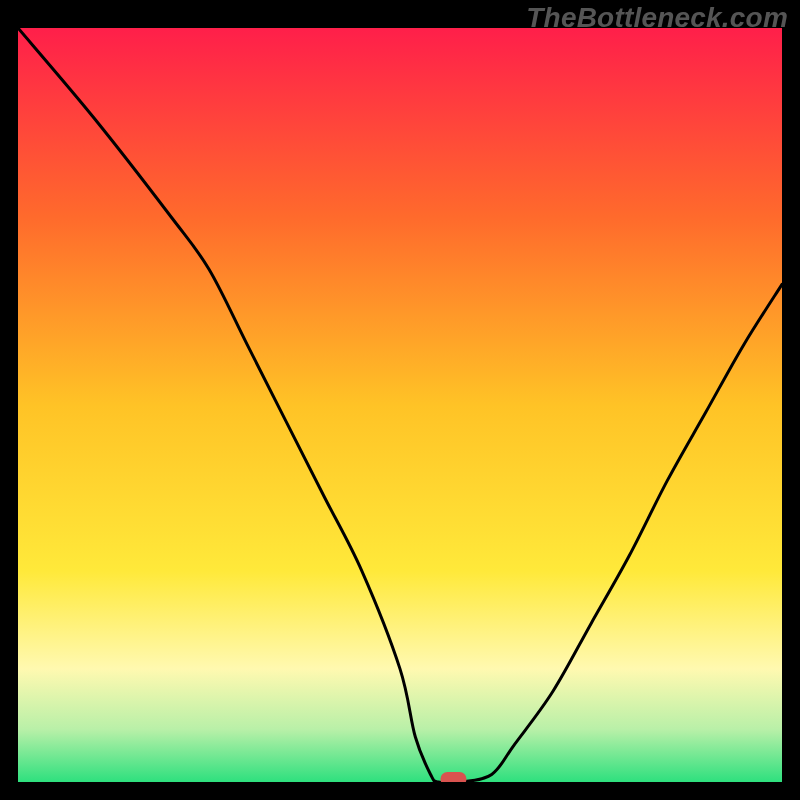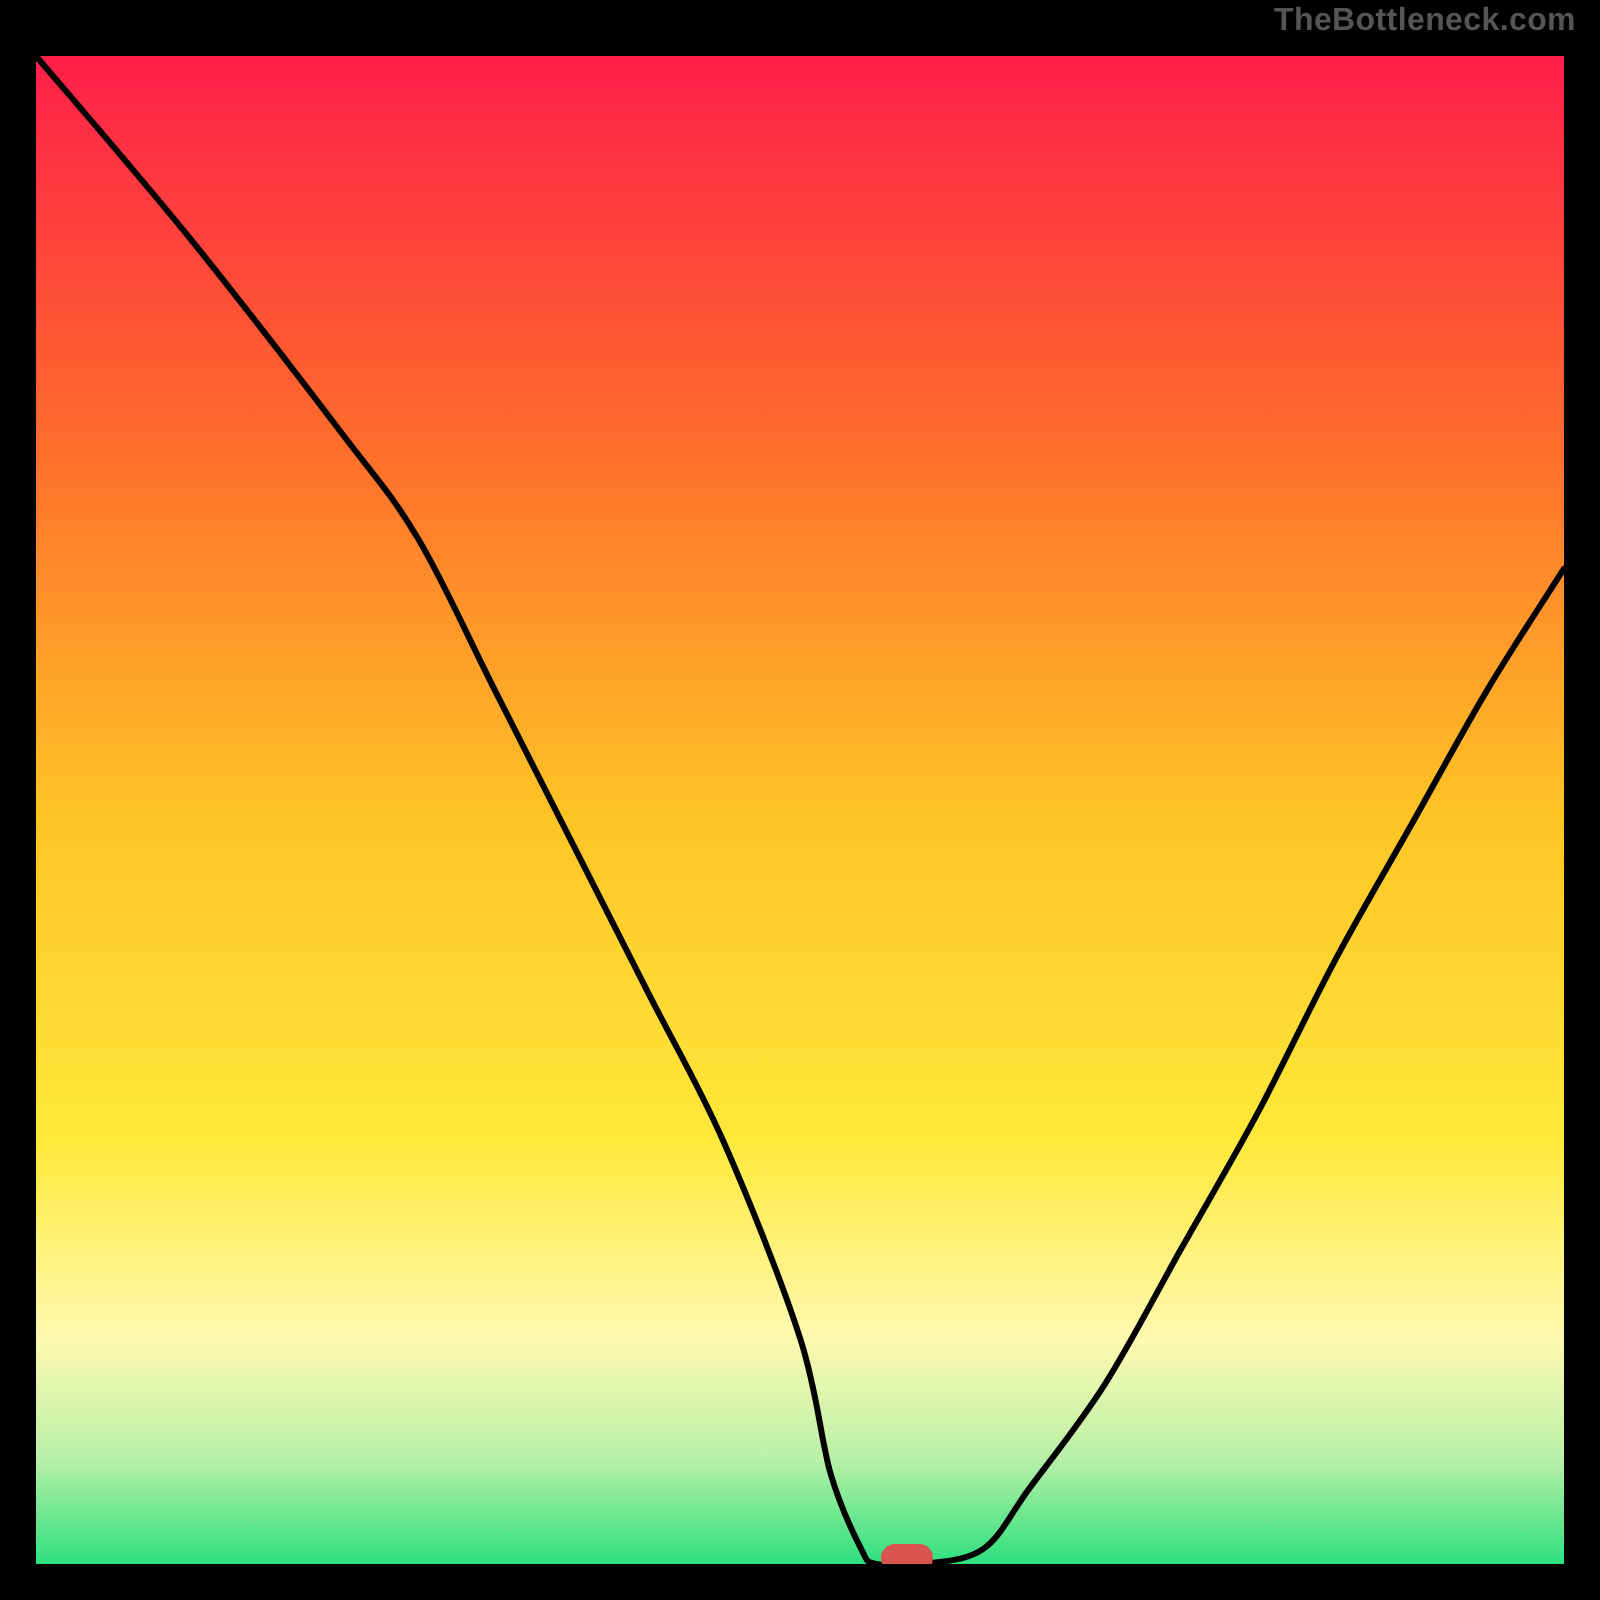--- a/index.html
+++ b/index.html
@@ -15,24 +15,25 @@
     position: relative;
     width: 800px;
     height: 800px;
     background: #000;
   }
   .watermark {
     position: absolute;
     top: 2px;
     right: 12px;
     color: #555;
-    font-size: 16px;
+    font-size: 28px;
     font-weight: 600;
     letter-spacing: 0.2px;
     z-index: 10;
+    font-style: italic;
   }
   .plot-area {
     position: absolute;
     left: 18px;
     top: 28px;
     width: 764px;
     height: 754px;
   }
   svg { display: block; }
 </style>

